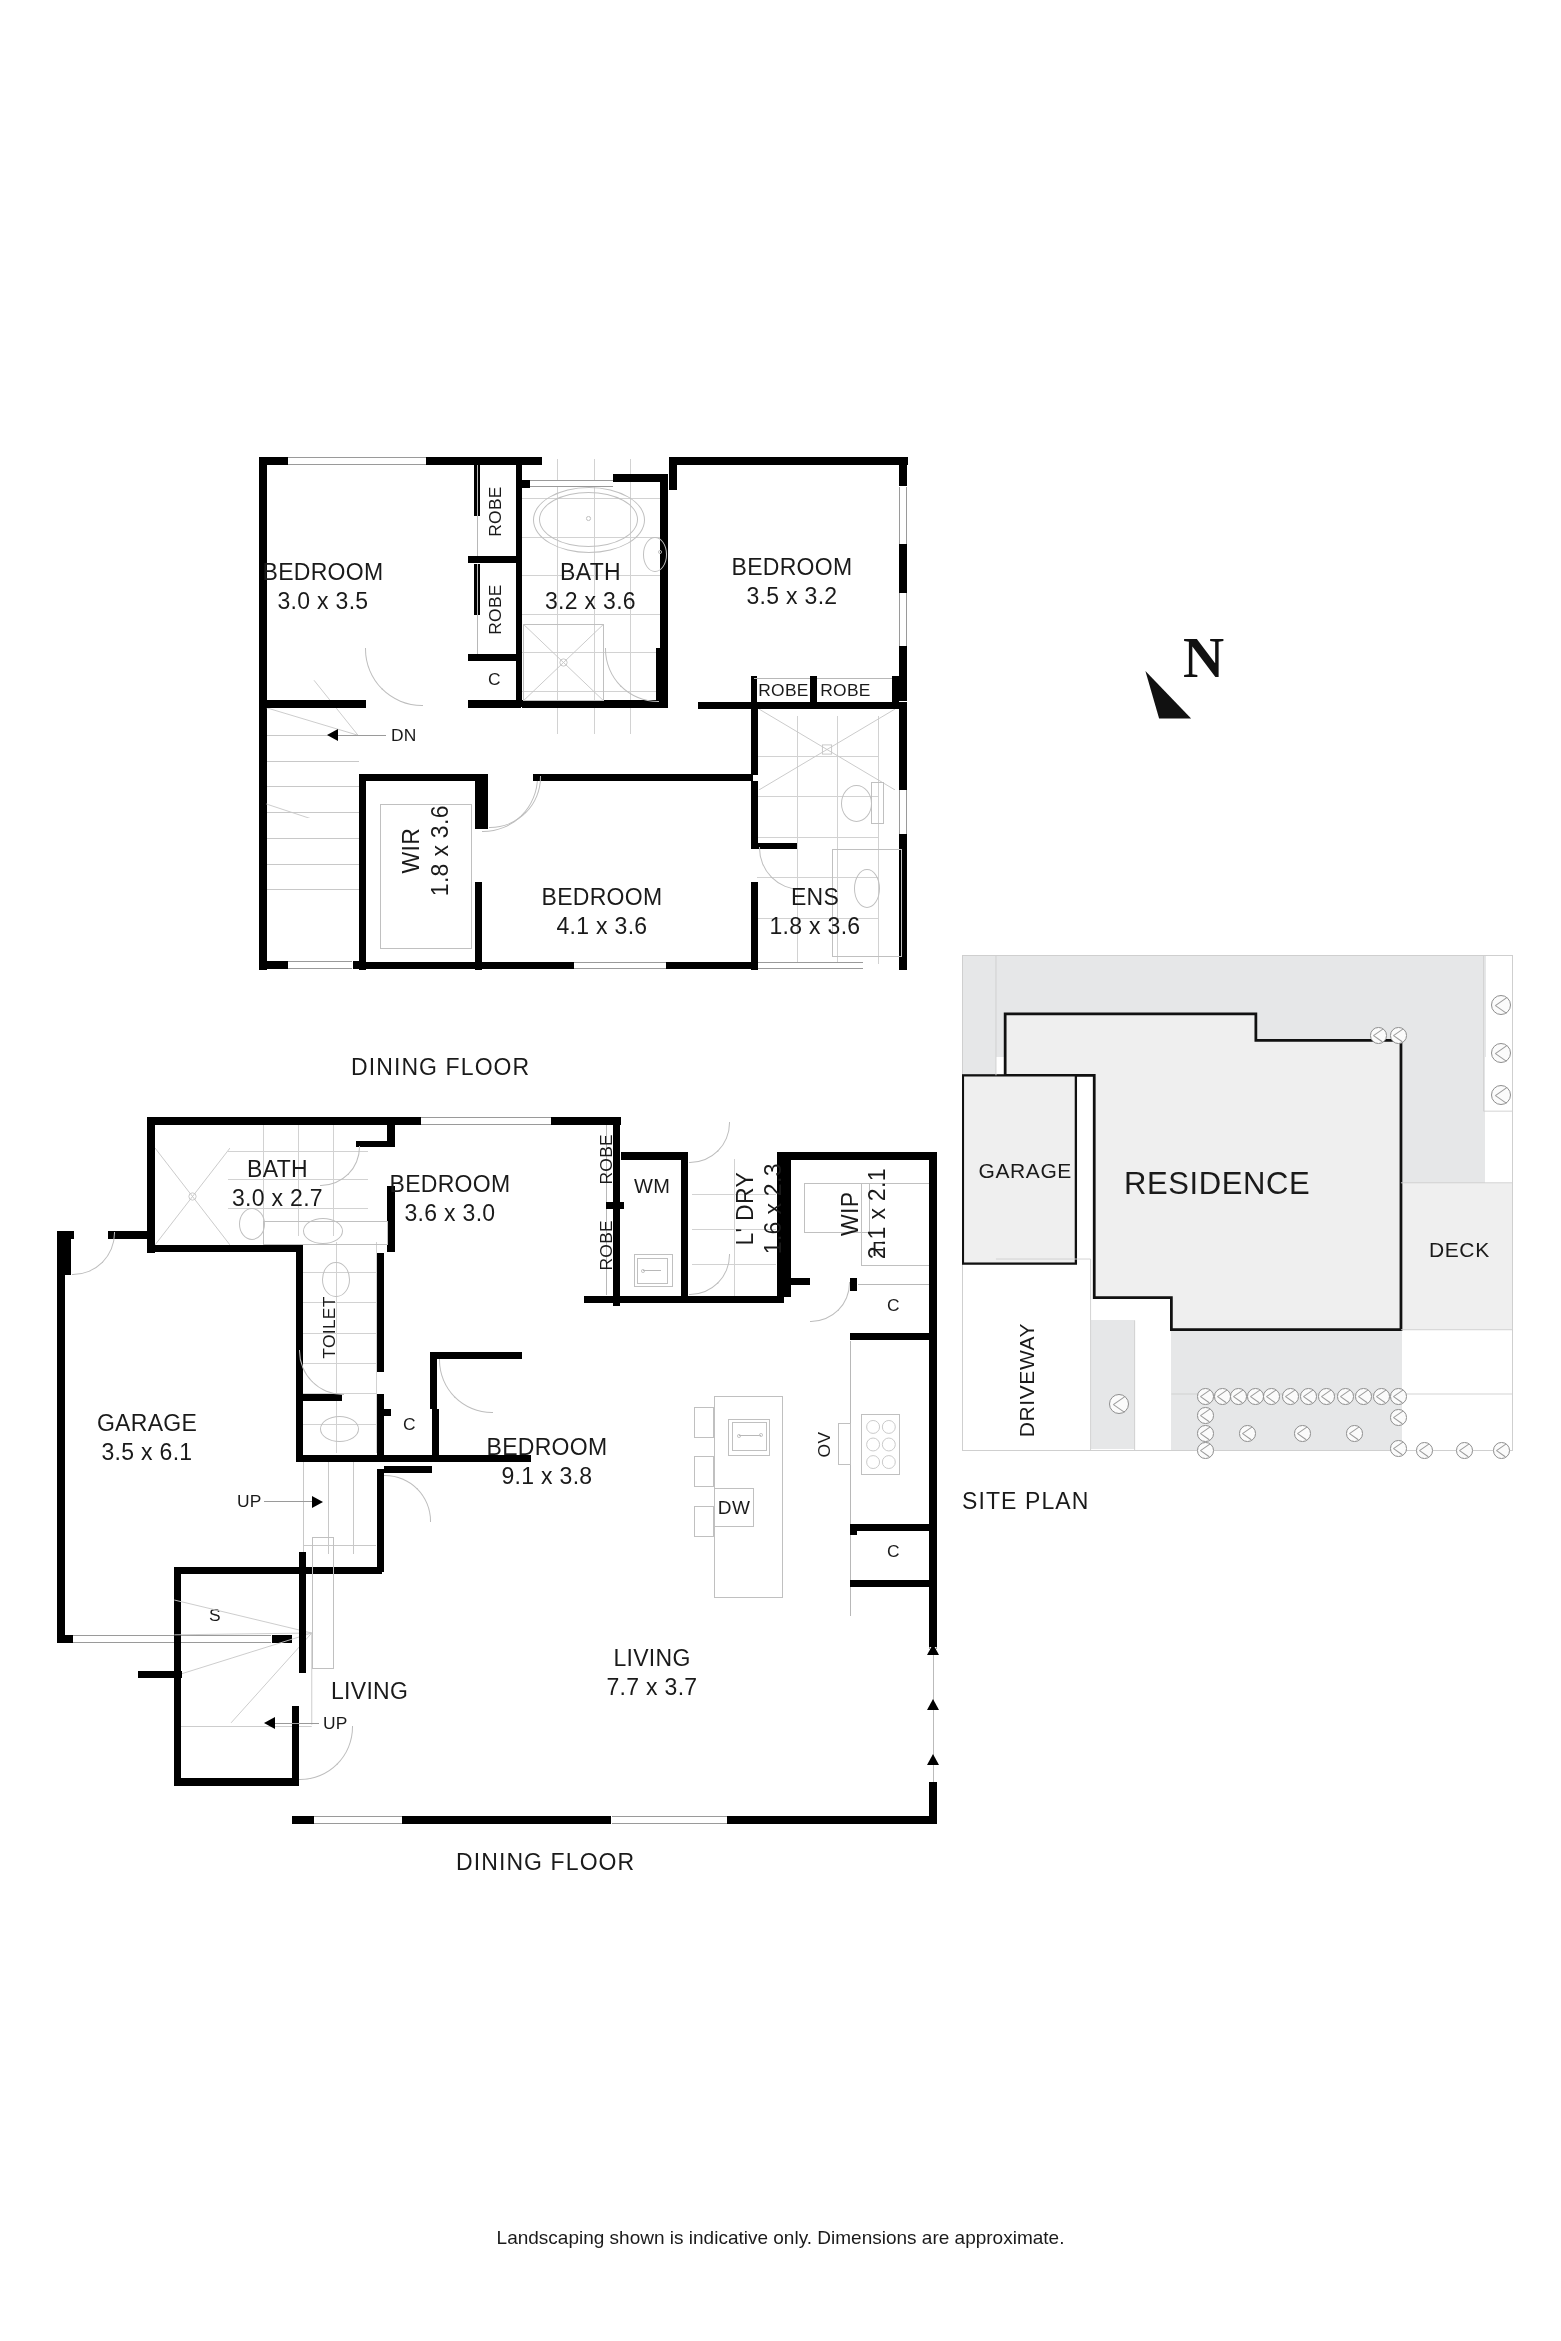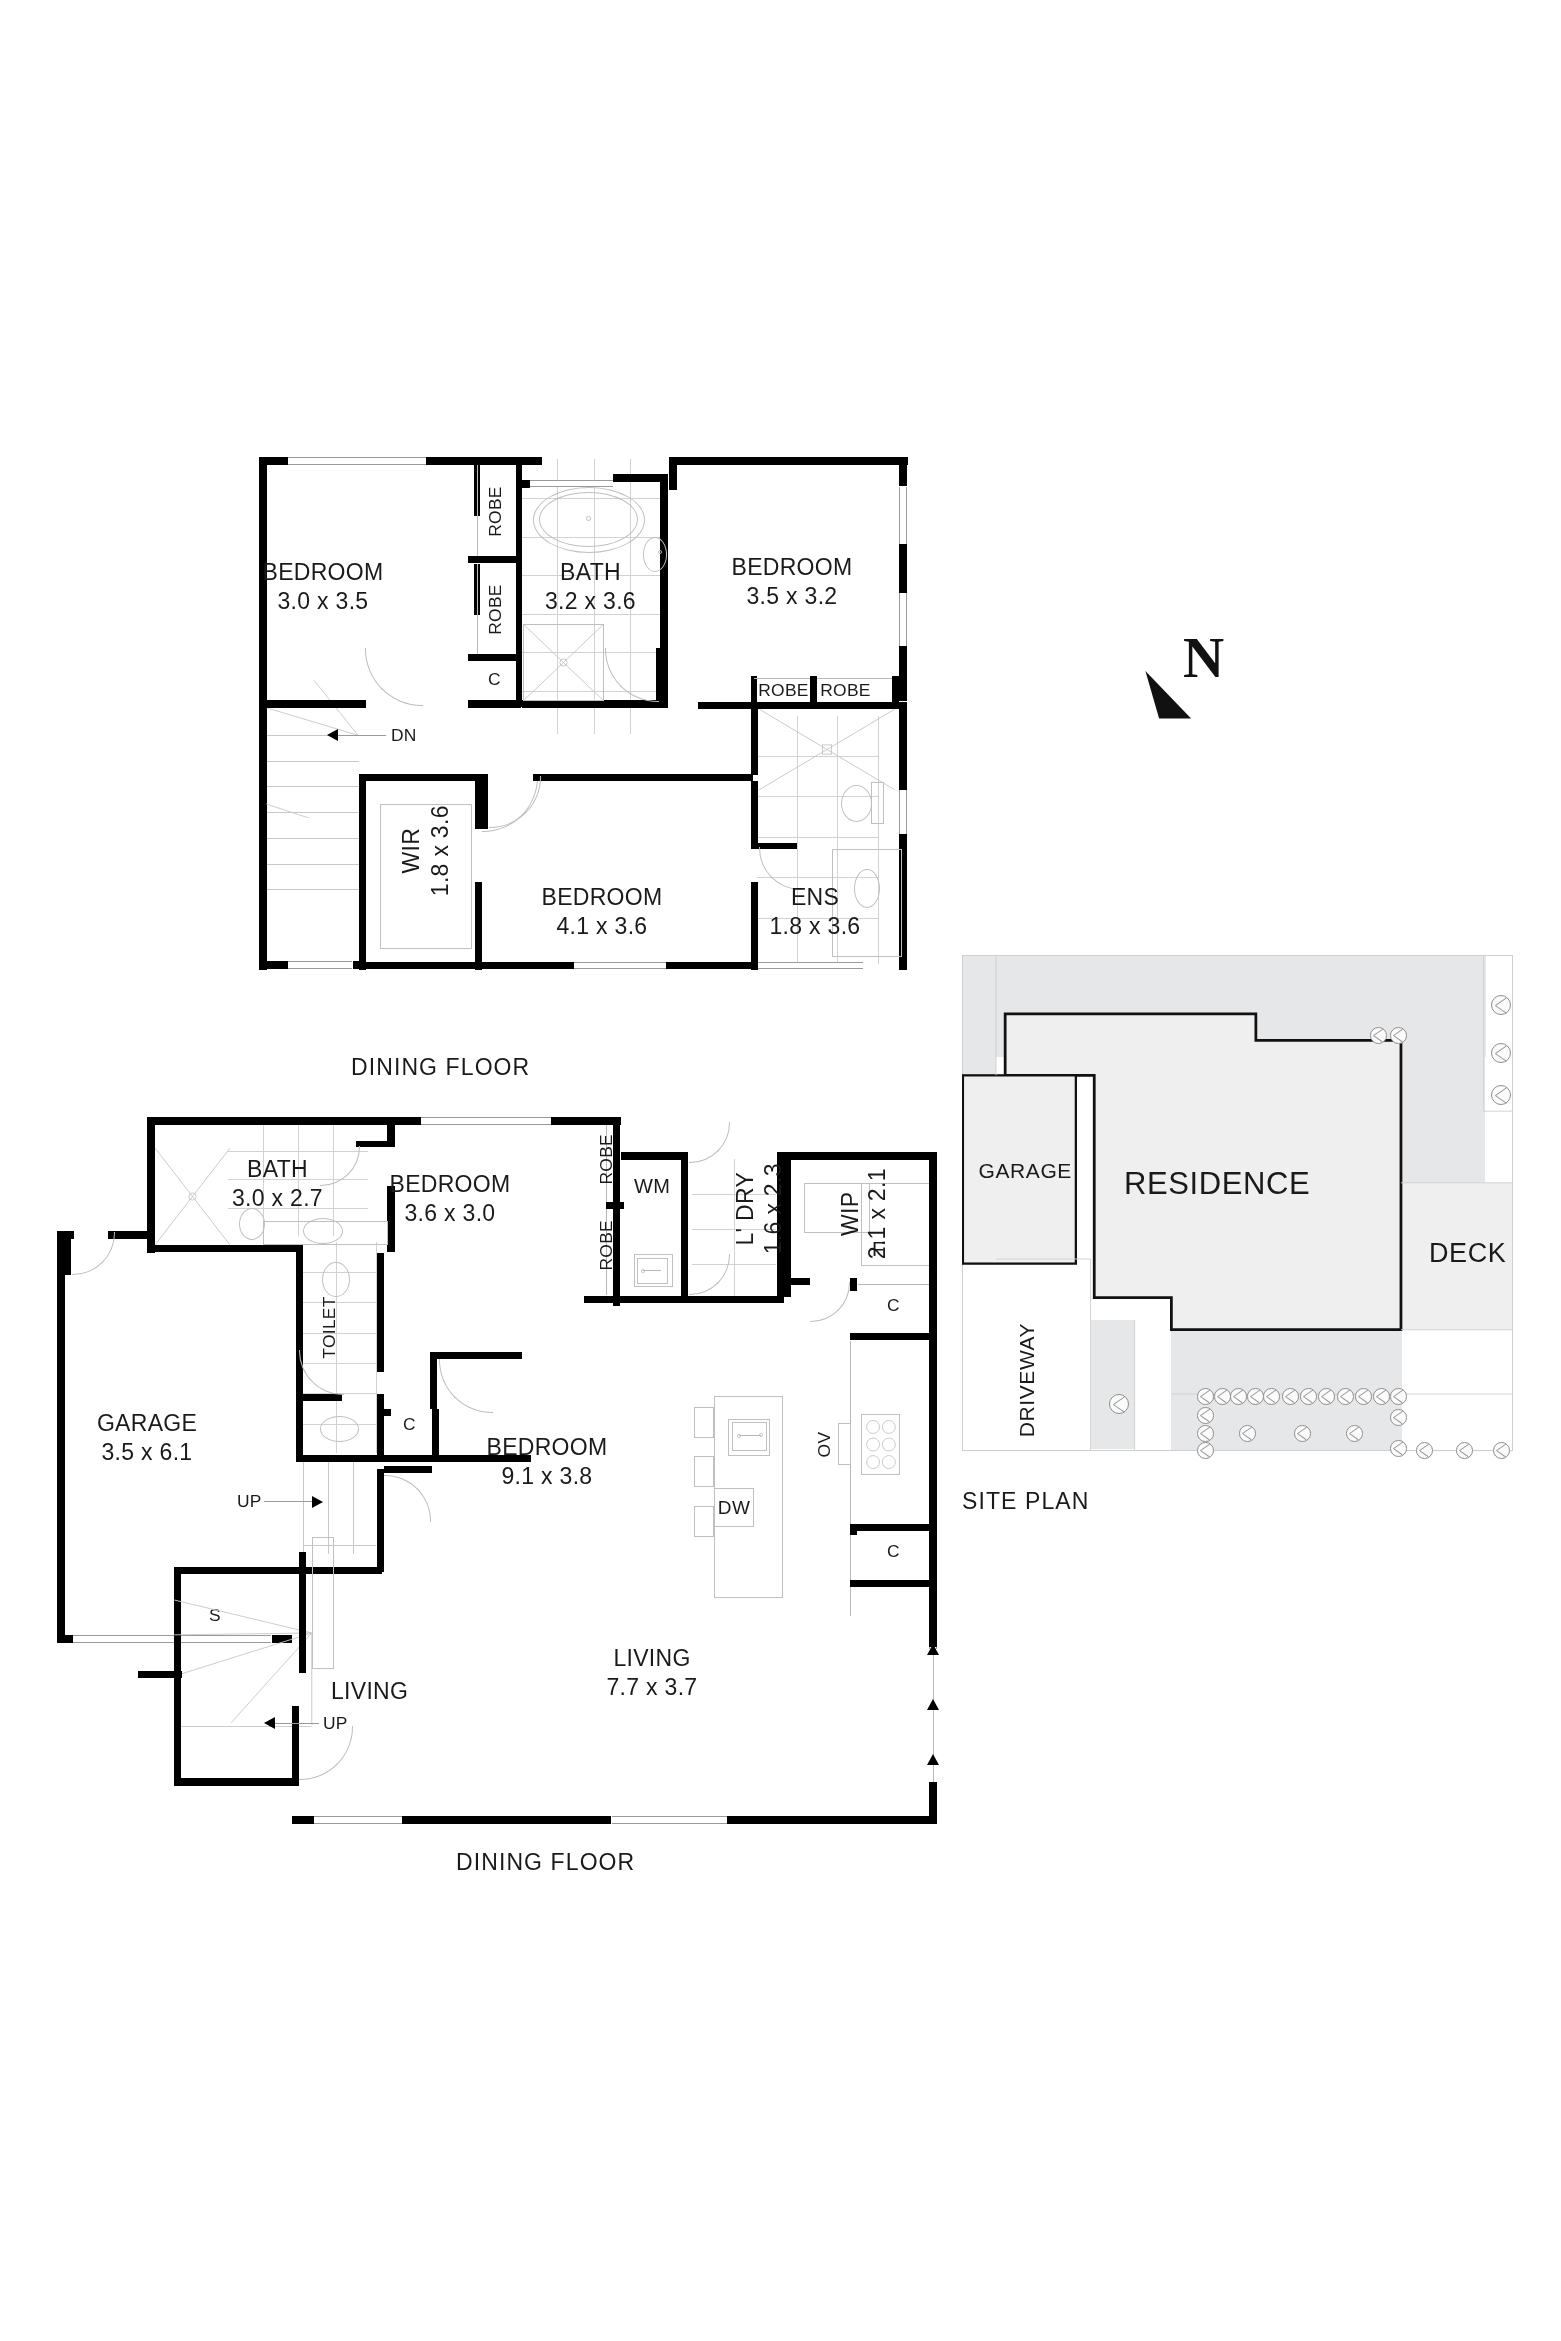--- a/index.html
+++ b/index.html
@@ -629,21 +629,21 @@
   <div class="site-grey2" style="left:439px;top:228px;width:111px;height:147px;"></div>
 
   <svg class="abs" style="left:0;top:0;width:551px;height:496px;" viewBox="0 0 600 540" width="551" height="496">
     <polygon points="47,64 320,64 320,93 478,93 478,408 228,408 228,373 144,373 144,131 47,131" fill="#efefef" stroke="#111" stroke-width="3"></polygon>
     <rect x="1" y="131" width="123" height="205" fill="#efefef" stroke="#111" stroke-width="2.5"></rect>
   </svg>
 
   <div class="site-label" style="left:162px;top:211px;font-size:31px;">RESIDENCE</div>
   <div class="site-label" style="left:16.5px;top:204px;font-size:21px;">GARAGE</div>
   <div class="site-label rot90" style="left:-9.2px;top:413px;font-size:21px;width:147px;text-align:center;">DRIVEWAY</div>
-  <div class="site-label" style="left:467px;top:283px;font-size:27px;">DECK</div>
+  <div class="site-label" style="left:467px;top:283px;font-size:21px;">DECK</div>
 
   <svg class="abs" style="left:0;top:0;width:551px;height:496px;" viewBox="0 0 600 540" width="551" height="496">
     <line x1="478" y1="248" x2="600" y2="248" stroke="#cfcfcf" stroke-width="1"></line>
     <line x1="478" y1="408" x2="600" y2="408" stroke="#cfcfcf" stroke-width="1"></line>
     <line x1="37" y1="331" x2="140" y2="331" stroke="#cfcfcf" stroke-width="1"></line>
     <line x1="140" y1="331" x2="140" y2="539" stroke="#cfcfcf" stroke-width="1"></line>
     <line x1="188" y1="398" x2="188" y2="539" stroke="#cfcfcf" stroke-width="1"></line>
     <line x1="228" y1="478" x2="480" y2="478" stroke="#cfcfcf" stroke-width="1"></line>
     <line x1="480" y1="478" x2="600" y2="478" stroke="#cfcfcf" stroke-width="1"></line>
     <line x1="568" y1="0" x2="568" y2="170" stroke="#cfcfcf" stroke-width="1"></line>
@@ -680,14 +680,15 @@
   <div class="shrub" style="left:332px;top:470px;width:14.7px;height:14.7px;"></div>
   <div class="shrub" style="left:384px;top:470px;width:14.7px;height:14.7px;"></div>
   <div class="shrub" style="left:454px;top:487px;width:14.7px;height:14.7px;"></div>
   <div class="shrub" style="left:494px;top:487px;width:14.7px;height:14.7px;"></div>
   <div class="shrub" style="left:531px;top:487px;width:14.7px;height:14.7px;"></div>
 
   <div class="floor-title" style="left:0;top:533px;">SITE PLAN</div>
 </div>
 
 <div class="disclaimer" style="left:0;top:2222px;">
+  <div>Landscaping shown is indicative only. Dimensions are approximate.</div>
 </div>
 
 
 </body></html>

